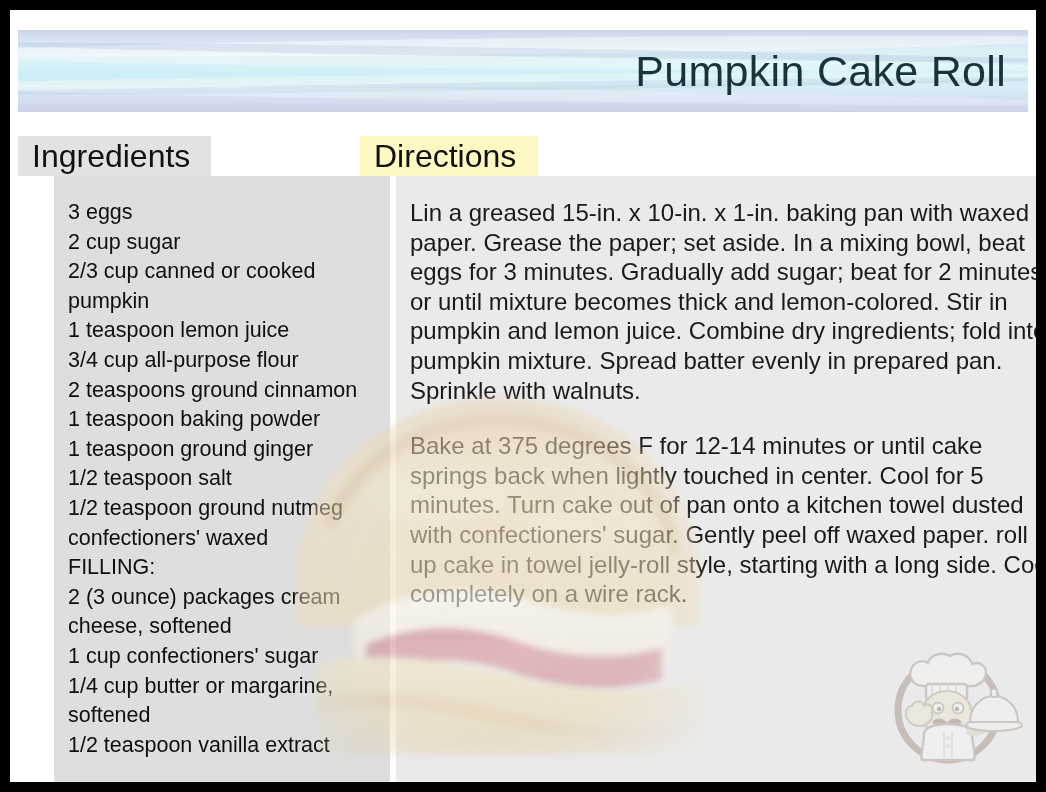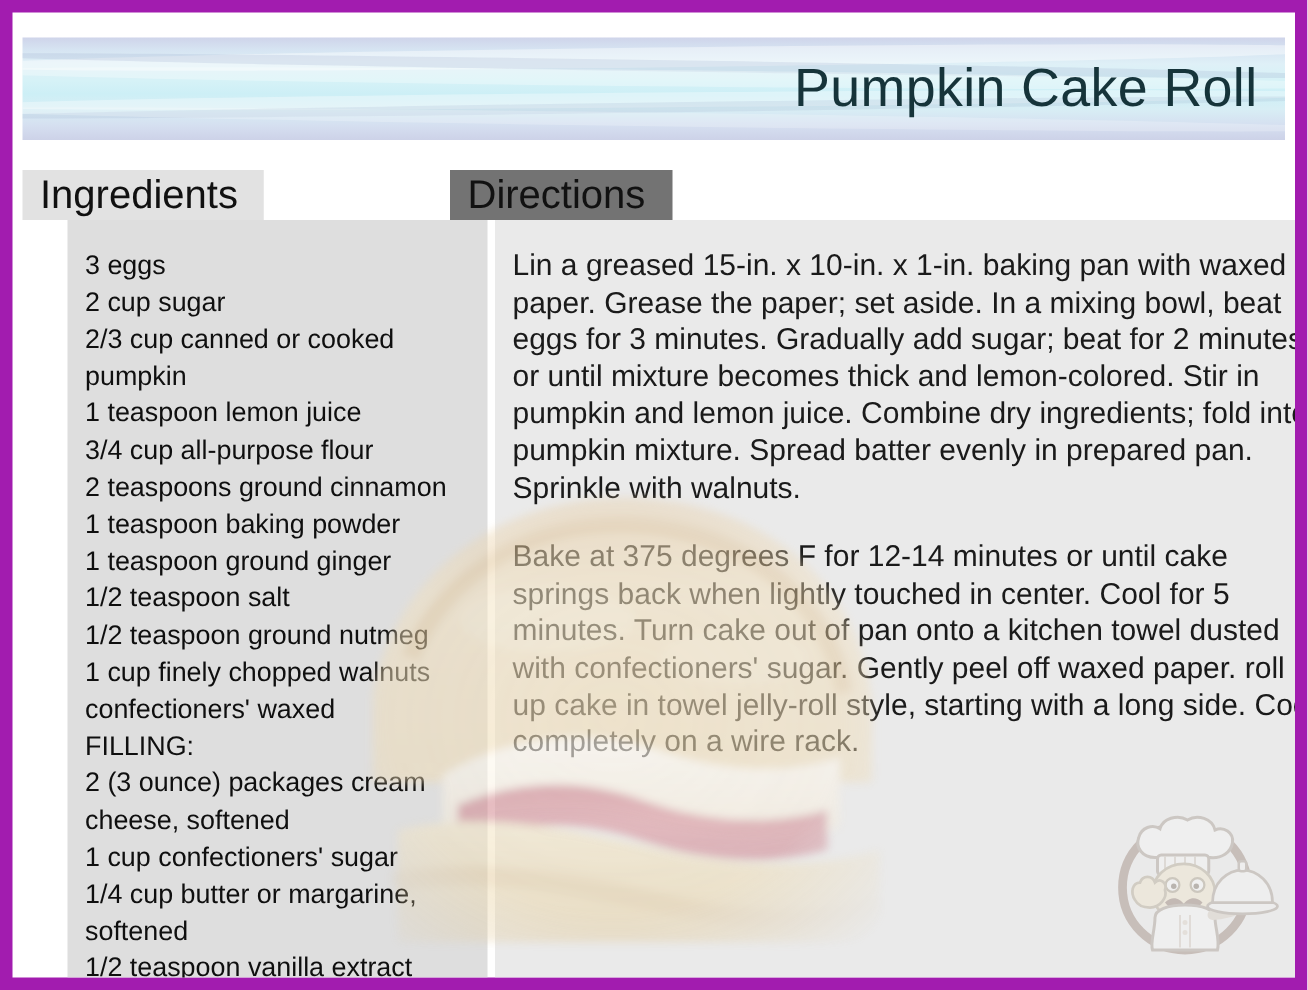--- a/index.html
+++ b/index.html
@@ -10,21 +10,21 @@
   body {
     font-family: "Liberation Sans", sans-serif;
   }
 
   #card {
     position: relative;
     width: 1046px;
     height: 792px;
     box-sizing: border-box;
     background: #ffffff;
-    border: 10px solid #a21caf;
+    border: 10px solid #000000;
     overflow: hidden;
   }
 
   
   #banner {
     position: absolute;
     left: 8px;
     top: 20px;
     width: 1010px;
     height: 82px;
@@ -78,21 +78,21 @@
     pointer-events: none;
   }
 
   
   #ingredients-tab, #directions-tab {
     position: absolute;
     height: 40px;
     background: #e2e2e2;
   }
   #ingredients-tab { left: 8px;   top: 126px; width: 193px; }
-  #directions-tab  { left: 350px; top: 126px; width: 178px; background: #737373; }
+  #directions-tab  { left: 350px; top: 126px; width: 178px; background: #fef9c3; }
 
   .tab-label {
     position: absolute;
     left: 14px;
     top: 50%;
     transform: translateY(-50%);
     font-size: 32px;
     color: #111111;
     white-space: nowrap;
   }
@@ -173,21 +173,20 @@
         <div class="ing-line">3 eggs</div>
         <div class="ing-line">2 cup sugar</div>
         <div class="ing-line">2/3 cup canned or cooked pumpkin</div>
         <div class="ing-line">1 teaspoon lemon juice</div>
         <div class="ing-line">3/4 cup all-purpose flour</div>
         <div class="ing-line">2 teaspoons ground cinnamon</div>
         <div class="ing-line">1 teaspoon baking powder</div>
         <div class="ing-line">1 teaspoon ground ginger</div>
         <div class="ing-line">1/2 teaspoon salt</div>
         <div class="ing-line">1/2 teaspoon ground nutmeg</div>
-        <div class="ing-line">1 cup finely chopped walnuts</div>
         <div class="ing-line">confectioners' waxed</div>
         <div class="ing-line">FILLING:</div>
         <div class="ing-line">2 (3 ounce) packages cream cheese, softened</div>
         <div class="ing-line">1 cup confectioners' sugar</div>
         <div class="ing-line">1/4 cup butter or margarine, softened</div>
         <div class="ing-line">1/2 teaspoon vanilla extract</div>
       </div>
   </div>
 
   <div id="directions-tab">

